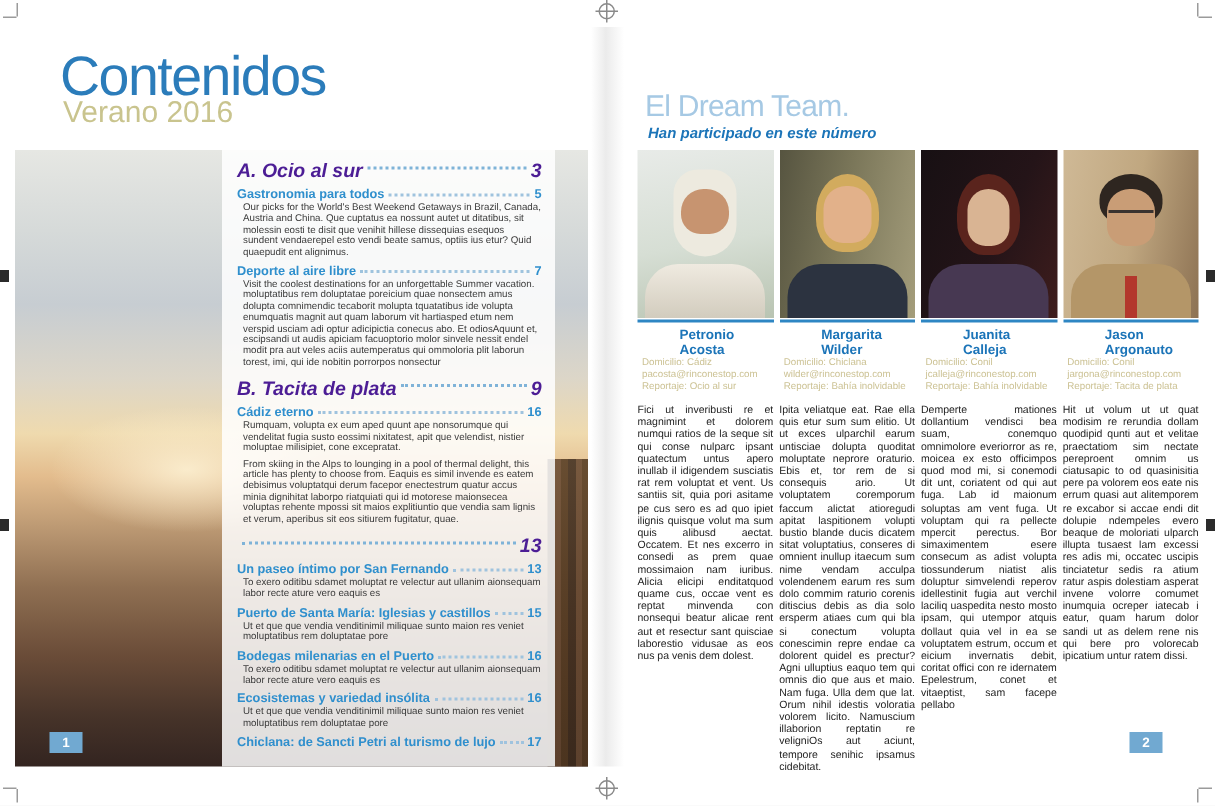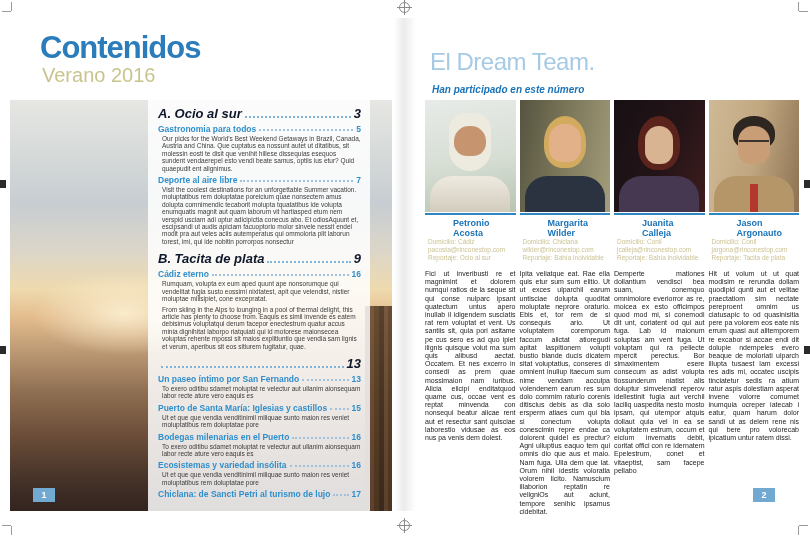--- a/index.html
+++ b/index.html
@@ -6,46 +6,46 @@
   .sheet{position:relative;width:810px;height:537px;background:#ffffff;overflow:hidden;
          font-family:"Liberation Sans", sans-serif;}
   
   .crop{position:absolute;background:#9b9b9b;}
   .regmark{position:absolute;width:9px;height:9px;border:1px solid #8a8a8a;border-radius:50%;}
   .regmark::before,.regmark::after{content:"";position:absolute;background:#8a8a8a;}
   .regmark::before{left:-3px;right:-3px;top:4px;height:1px;}
   .regmark::after{top:-3px;bottom:-3px;left:4px;width:1px;}
   .edgetick{position:absolute;width:6px;height:8px;background:#2b2b2b;}
   
-  .lp-title{position:absolute;left:40px;top:30px;font-size:31px;font-weight:bold;
+  .lp-title{position:absolute;left:40px;top:30px;font-size:37px;font-weight:normal;
             color:#2b7cba;letter-spacing:-1px;text-align:center;}
   .lp-subtitle{position:absolute;left:42px;top:64px;font-size:20px;color:#c9c48e;}
   .photo-left{position:absolute;left:10px;top:100px;width:382px;height:411px;
     background:linear-gradient(180deg,#e6e7e3 0%,#d6dad9 13%,#c7cdd2 25%,#dcd6c8 37%,
       #efdaae 46%,#e3bc8d 53%,#bd9a74 61%,#8f6f52 71%,#6a4c38 82%,#463329 92%,#332420 100%);}
   .photo-left .glare{position:absolute;left:0;top:30%;width:100%;height:42%;
     background:radial-gradient(ellipse 130px 60px at 30% 52%,rgba(252,240,210,.9) 0%,rgba(252,240,210,0) 70%);}
   .photo-left .posts{position:absolute;right:0;top:50%;width:27px;height:50%;
     background:repeating-linear-gradient(90deg,#3c2a1c 0 5px,#64462f 5px 9px,#50371f 9px 14px);opacity:.85;}
   .toc-panel{position:absolute;left:148px;top:100px;width:222px;height:411px;
     background:rgba(255,255,255,.85);padding:4px 9px 4px 10px;box-sizing:border-box;overflow:hidden;}
   .toc-section{margin-top:6px;}
   .toc-section:first-child{margin-top:2px;}
-  .sec-row{display:flex;align-items:flex-end;font-style:italic;font-weight:bold;
-           color:#0f172a;font-size:13px;line-height:15px;margin-bottom:3px;}
+  .sec-row{display:flex;align-items:center;font-style:italic;font-weight:bold;
+           color:#4c1d95;font-size:13px;line-height:15px;margin-bottom:3px;}
   .sec-row .leader{border-bottom-color:#7fb3d8;}
   .leader{flex:1;border-bottom:2px dotted #9fc3de;margin:0 3px 3px 3px;min-width:8px;}
   .entry{margin-bottom:3px;}
   .entry-row{display:flex;align-items:flex-end;font-weight:bold;color:#2f8fcd;
              font-size:8.5px;line-height:10px;}
   .entry-desc{margin:1px 0 0 4px;font-size:6.5px;line-height:7.4px;color:#3b3b3b;text-align:left;}
   .pagenum{position:absolute;width:22px;height:14px;background:#71a9d1;color:#fff;
            font-size:9px;font-weight:bold;text-align:center;line-height:14px;}
   
-  .rp-title{position:absolute;left:430px;top:48px;font-size:24px;color:#a6c9e4;letter-spacing:-0.5px;}
+  .rp-title{position:absolute;left:430px;top:60px;font-size:20px;color:#a6c9e4;letter-spacing:-0.5px;}
   .rp-subtitle{position:absolute;left:432px;top:84px;font-size:10px;font-weight:bold;
                font-style:italic;color:#1b74b8;text-align:center;}
   .contribs{position:absolute;left:425px;top:100px;width:374px;display:grid;
             grid-template-columns:repeat(4,1fr);column-gap:4px;}
   .photo{height:112px;position:relative;overflow:hidden;}
   .ph-hair,.ph-face,.ph-body,.ph-tie,.ph-glasses{position:absolute;}
   .ph-hair{left:50%;top:16px;width:42px;height:34px;margin-left:-21px;border-radius:50% 50% 42% 42%;}
   .ph-face{left:50%;top:26px;width:32px;height:38px;margin-left:-16px;border-radius:15px 15px 13px 13px;}
   .ph-body{left:50%;bottom:-6px;width:80px;height:42px;margin-left:-40px;border-radius:22px 22px 0 0;}
   .c1 .photo{background:linear-gradient(170deg,#e8ebe8 0%,#d6ded4 55%,#b9c4b2 100%);}

